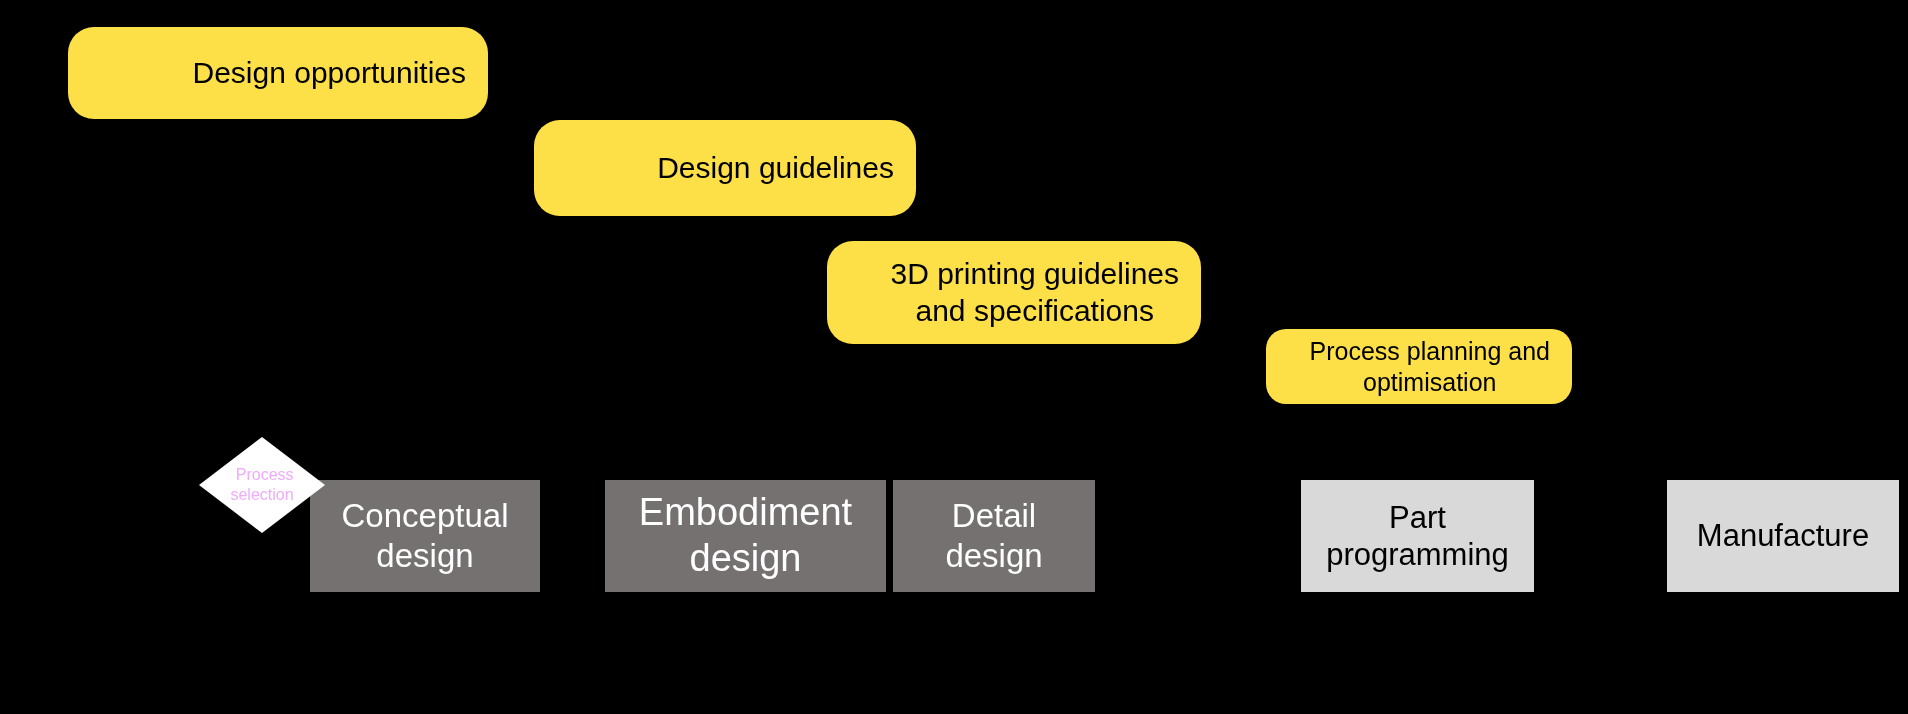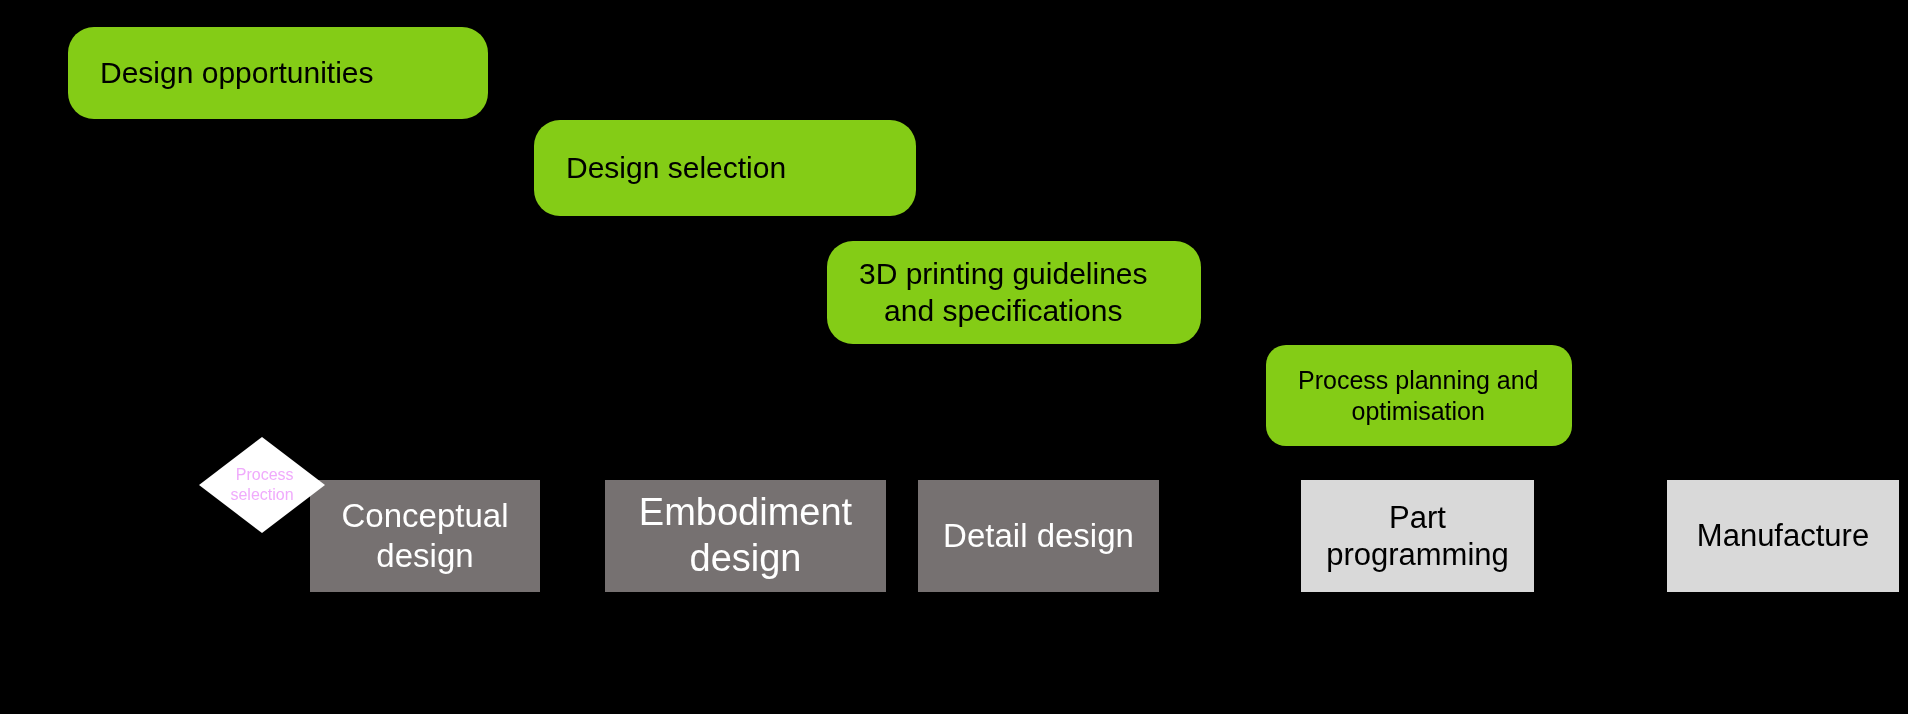--- a/index.html
+++ b/index.html
@@ -16,50 +16,50 @@
     position: relative;
     width: 1908px;
     height: 714px;
     background: #000000;
     overflow: hidden;
   }
 
   
   .callout {
     position: absolute;
-    background: #84cc16;
+    background: #fde047;
     color: #000000;
     border-radius: 26px;
     display: flex;
     align-items: center;
-    justify-content: flex-start;
+    justify-content: flex-end;
     text-align: center;
     line-height: 1.22;
     box-sizing: border-box;
-    padding: 4px 32px;
+    padding: 4px 22px;
   }
   .callout-text {
     display: block;
     white-space: pre-line;
   }
 
   #callout-design-opportunities {
     left: 68px;  top: 27px;  width: 420px; height: 92px;
     font-size: 30px;
   }
   #callout-design-guidelines {
     left: 534px; top: 120px; width: 382px; height: 96px;
     font-size: 30px;
   }
   #callout-3d-printing {
     left: 827px; top: 241px; width: 374px; height: 103px;
     font-size: 30px;
   }
   #callout-process-planning {
-    left: 1266px; top: 345px; width: 306px; height: 101px;
+    left: 1266px; top: 329px; width: 306px; height: 75px;
     border-radius: 20px;
     font-size: 25px;
   }
 
   
   .stage {
     position: absolute;
     top: 480px;
     height: 112px;
     display: flex;
@@ -79,21 +79,21 @@
     color: #FFFFFF;
   }
   .stage.light {
     background: #D9D9D9;
     color: #000000;
   }
 
   #stage-requirements      { left: 16px;   width: 228px; font-size: 33px; }
   #stage-conceptual-design { left: 310px;  width: 230px; font-size: 33px; }
   #stage-embodiment-design { left: 605px;  width: 281px; font-size: 38px; }
-  #stage-detail-design     { left: 918px;  width: 241px; font-size: 33px; }
+  #stage-detail-design     { left: 893px;  width: 202px; font-size: 33px; }
   #stage-part-programming  { left: 1301px; width: 233px; font-size: 31px; }
   #stage-manufacture       { left: 1667px; width: 232px; font-size: 31px; }
 
   
   #decision-process-selection {
     position: absolute;
     left: 199px;
     top: 437px;
     width: 126px;
     height: 96px;
@@ -121,21 +121,21 @@
 </head>
 <body>
 
 <div id="diagram">
 
   <div class="callout" id="callout-design-opportunities">
     <span class="callout-text">Design opportunities</span>
   </div>
 
   <div class="callout" id="callout-design-guidelines">
-    <span class="callout-text">Design selection</span>
+    <span class="callout-text">Design guidelines</span>
   </div>
 
   <div class="callout" id="callout-3d-printing">
     <span class="callout-text">3D printing guidelines
 and specifications</span>
   </div>
 
   <div class="callout" id="callout-process-planning">
     <span class="callout-text">Process planning and
 optimisation</span>

